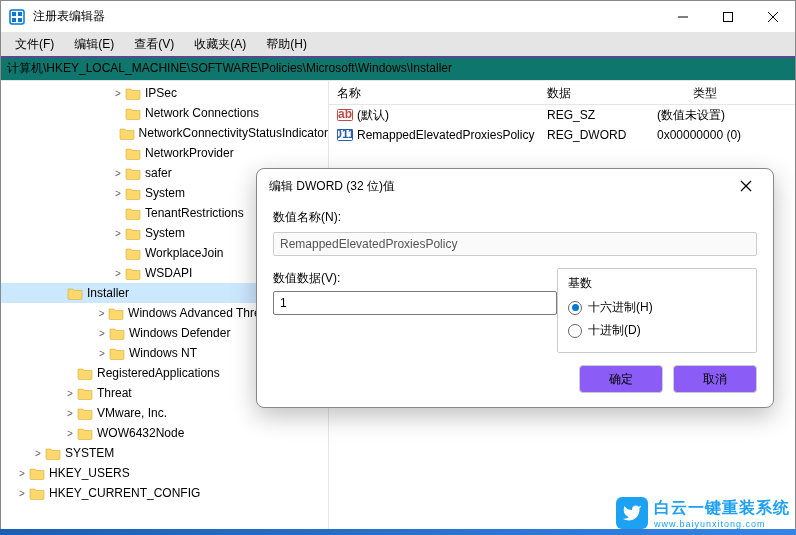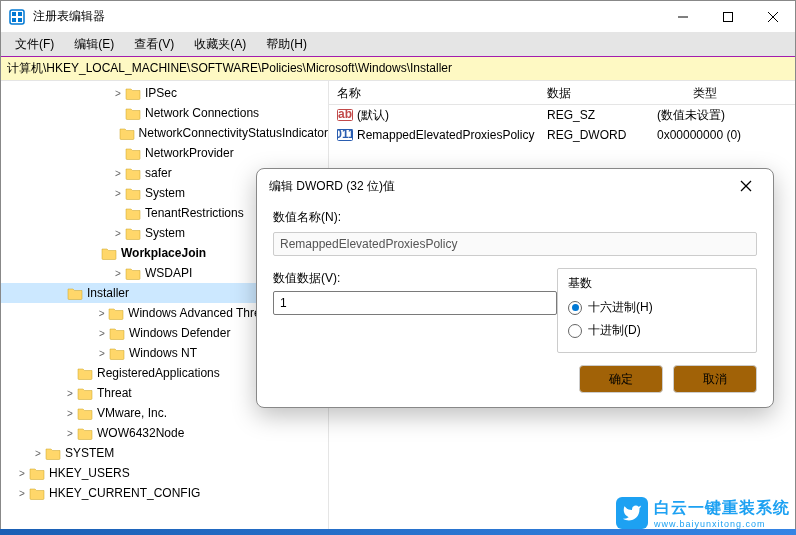--- a/index.html
+++ b/index.html
@@ -9,21 +9,21 @@
 
 .titlebar { height: 32px; display: flex; align-items: center; background: #fff; border-bottom: 1px solid #e5e5e5; }
 .titlebar .icon { width: 16px; height: 16px; margin: 0 8px; }
 .titlebar .title { flex: 1; font-size: 12px; color: #000; }
 .titlebar .winbtns { display: flex; }
 .titlebar .winbtn { width: 45px; height: 32px; display: flex; align-items: center; justify-content: center; color: #000; }
 
 .menubar { height: 24px; display: flex; align-items: center; padding: 0 4px; background: #e5e5e5; border-bottom: 1px solid #a21caf; }
 .menubar .menuitem { padding: 2px 10px; color: #000; cursor: default; }
 
-.addressbar { height: 24px; display: flex; align-items: center; padding: 2px 6px; background: #fef9c3; border-bottom: 1px solid #e5e5e5; color: #000; }
+.addressbar { height: 24px; display: flex; align-items: center; padding: 2px 6px; background: #0f766e; border-bottom: 1px solid #e5e5e5; color: #000; }
 
 .content { flex: 1; display: flex; overflow: hidden; }
 .tree-pane { width: 328px; border-right: 1px solid #e5e5e5; overflow-y: auto; overflow-x: hidden; padding: 2px 0; }
 .list-pane { flex: 1; display: flex; flex-direction: column; }
 
 .tree-item { display: flex; align-items: center; height: 20px; cursor: default; white-space: nowrap; }
 .tree-item.selected { background: #cce8ff; }
 .tree-toggle { width: 14px; text-align: center; color: #666; font-size: 10px; }
 .tree-icon { width: 16px; height: 14px; margin-right: 4px; display: inline-flex; align-items: center; justify-content: center; }
 .tree-label { color: #000; }
@@ -49,21 +49,21 @@
 .dlg-row2 { display: flex; margin-top: 6px; }
 .dlg-left { flex: 1; display: flex; flex-direction: column; gap: 4px; }
 .dlg-input { border: 1px solid #7a7a7a; padding: 4px 6px; background: #fff; color: #000; border-radius: 2px; outline: none; }
 .dlg-right { width: 200px; }
 .fieldset { border: 1px solid #ccc; border-radius: 2px; padding: 6px 10px 10px 10px; }
 .fieldset .legend { color: #000; margin-bottom: 4px; }
 .radio-row { display: flex; align-items: center; gap: 6px; padding: 3px 0; color: #000; }
 .radio { width: 14px; height: 14px; border: 1px solid #666; border-radius: 50%; display: inline-flex; align-items: center; justify-content: center; }
 .radio.checked::after { content: ""; width: 7px; height: 7px; background: #0078d4; border-radius: 50%; }
 .dialog-buttons { display: flex; justify-content: flex-end; gap: 10px; padding: 0 16px 14px 0; }
-.btn { min-width: 84px; height: 28px; border: 1px solid #ccc; background: #a16207; border-radius: 4px; display: flex; align-items: center; justify-content: center; cursor: default; color: #000; }
+.btn { min-width: 84px; height: 28px; border: 1px solid #ccc; background: #8b5cf6; border-radius: 4px; display: flex; align-items: center; justify-content: center; cursor: default; color: #000; }
 
 
 .watermark { position: absolute; right: 6px; bottom: 6px; display: flex; align-items: center; gap: 6px; z-index: 20; }
 .watermark .wm-icon { width: 32px; height: 32px; background: #1da1f2; border-radius: 6px; display: flex; align-items: center; justify-content: center; }
 .watermark .wm-text { display: flex; flex-direction: column; }
 .watermark .wm-main { color: #1da1f2; font-size: 16px; font-weight: bold; letter-spacing: 1px; }
 .watermark .wm-sub { color: #1da1f2; font-size: 9px; letter-spacing: 1px; }
 
 
 .taskbar { position: absolute; left: 0; right: 0; bottom: 0; height: 6px; background: linear-gradient(90deg, #1a5fb4 0%, #3584e4 100%); z-index: 5; }
@@ -188,21 +188,21 @@
         </div>
         <div class="tree-item" style="padding-left: 110px;">
           <span class="tree-toggle">&gt;</span>
           <span class="tree-icon">
             <svg width="16" height="14" viewBox="0 0 16 14">
               <path class="folder-svg" d="M1 3 h5 l1.5 1.5 H15 v8 a1 1 0 0 1 -1 1 H2 a1 1 0 0 1 -1 -1 Z"></path>
             </svg>
           </span>
           <span class="tree-label">System</span>
         </div>
-        <div class="tree-item" style="padding-left: 86px; font-weight: bold;">
+        <div class="tree-item" style="padding-left: 110px;">
           <span class="tree-toggle"></span>
           <span class="tree-icon">
             <svg width="16" height="14" viewBox="0 0 16 14">
               <path class="folder-svg" d="M1 3 h5 l1.5 1.5 H15 v8 a1 1 0 0 1 -1 1 H2 a1 1 0 0 1 -1 -1 Z"></path>
             </svg>
           </span>
           <span class="tree-label">WorkplaceJoin</span>
         </div>
         <div class="tree-item" style="padding-left: 110px;">
           <span class="tree-toggle">&gt;</span>

